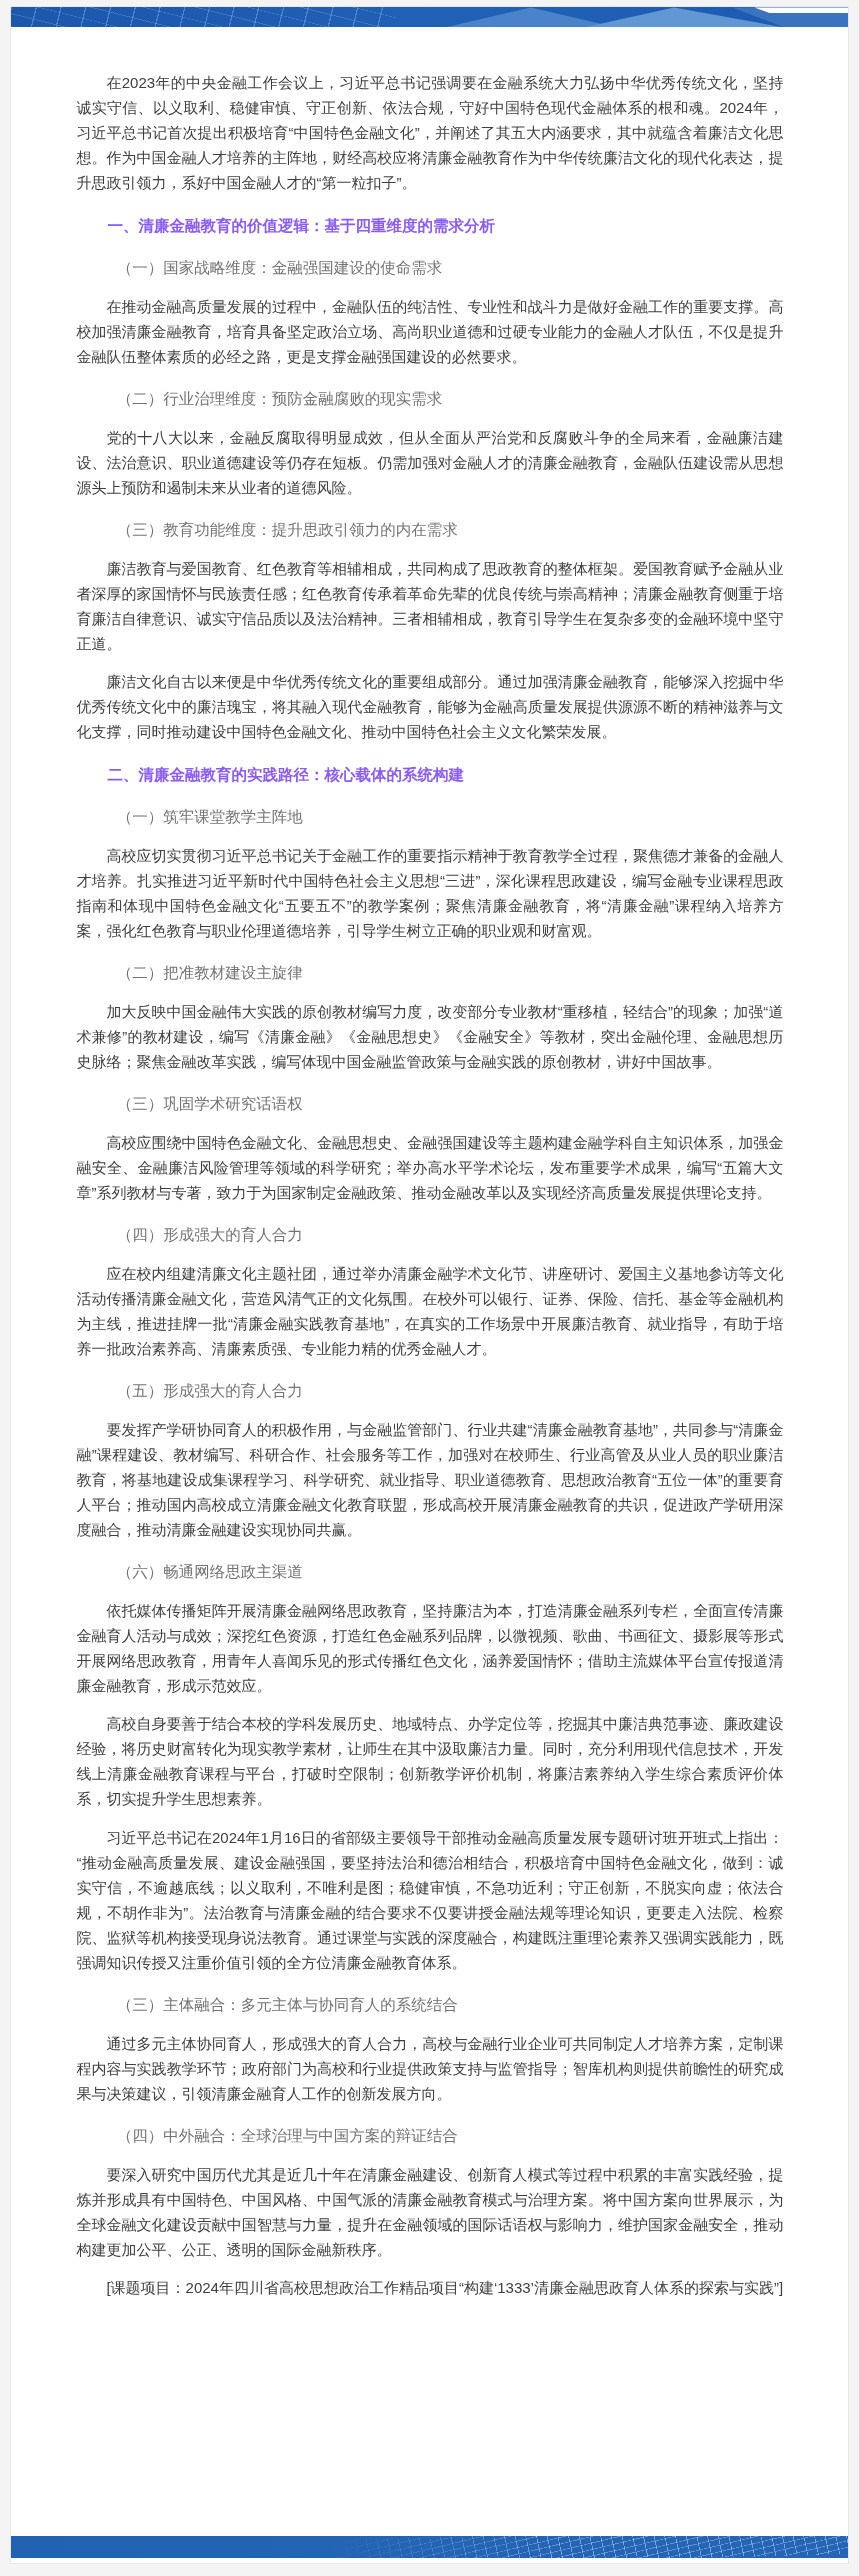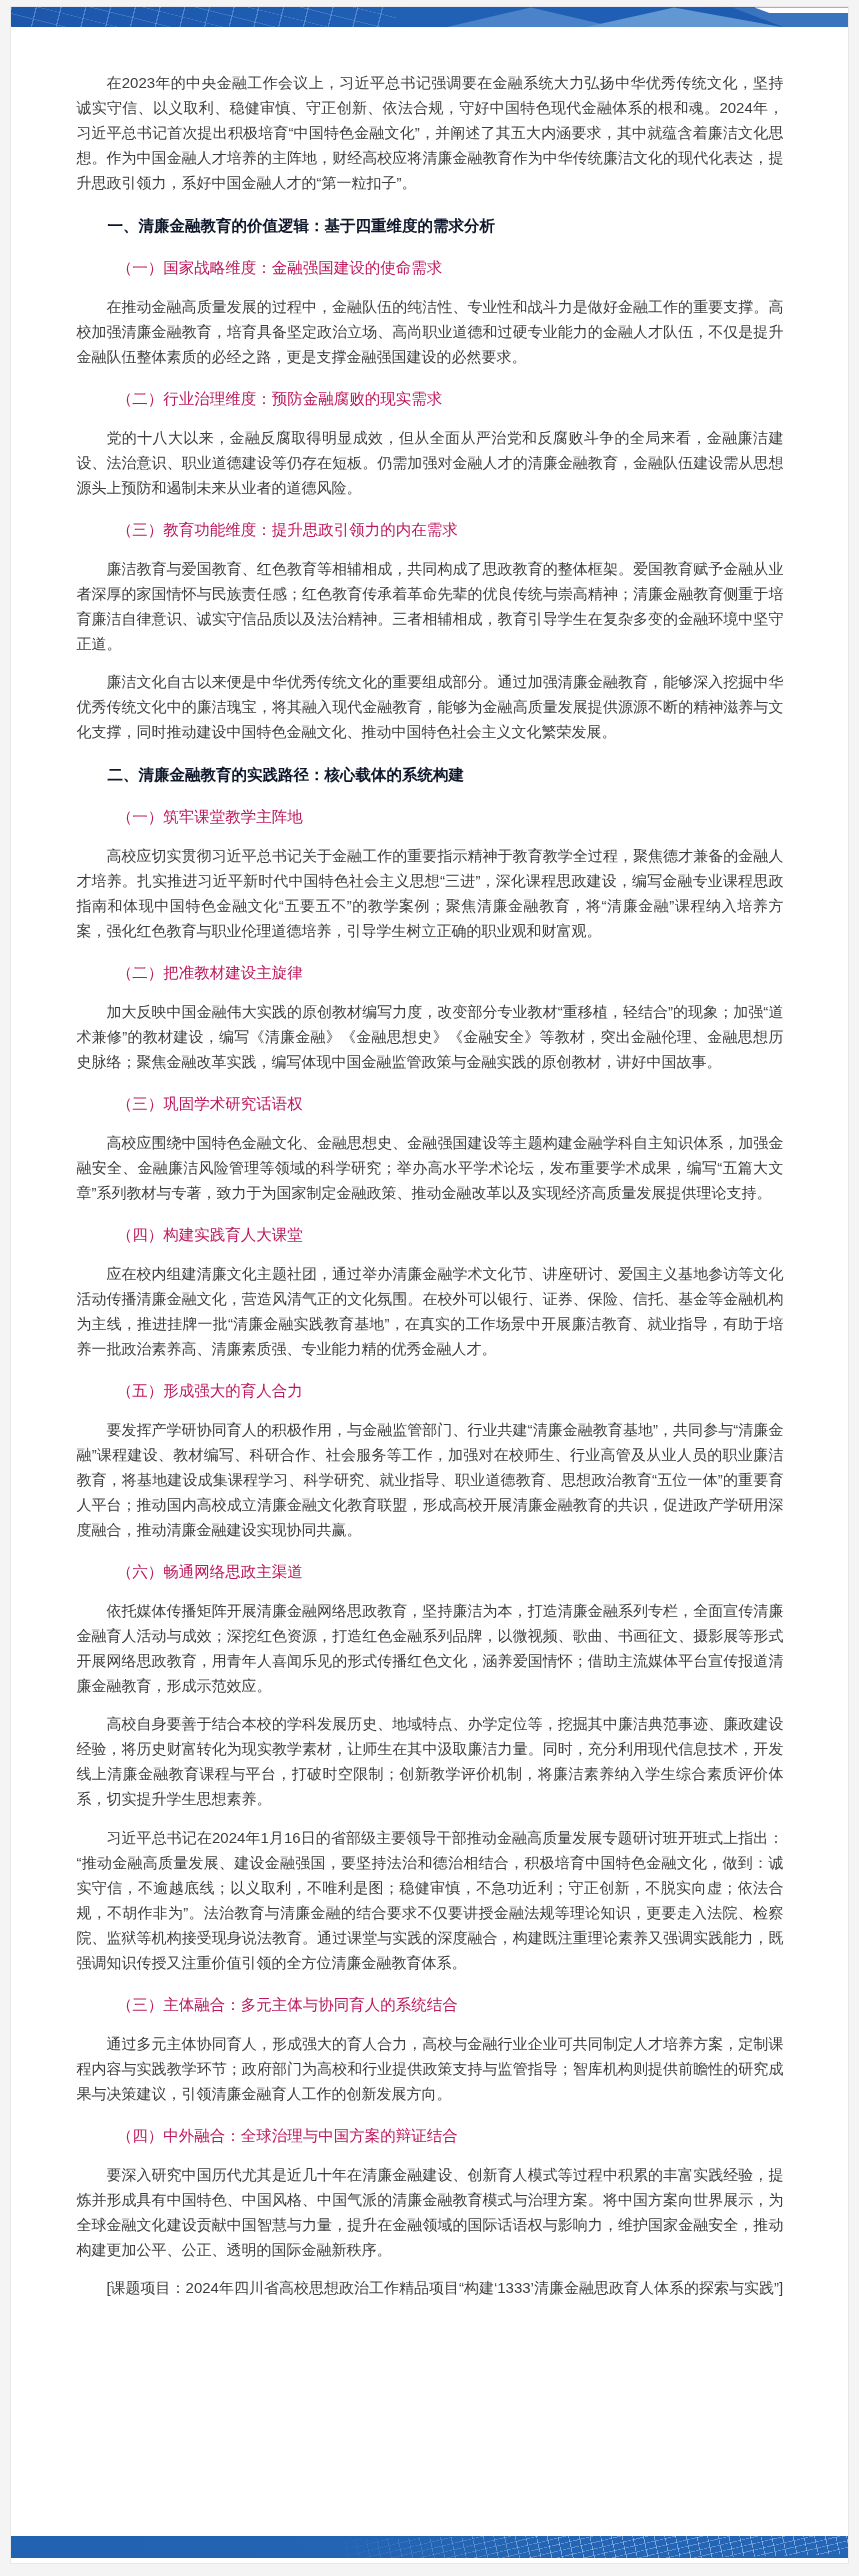--- a/index.html
+++ b/index.html
@@ -45,29 +45,29 @@
     font-size: 15px;
     line-height: 25px;
     text-align: justify;
   }
   .content p.body-para { margin: 0 0 13.5px; text-indent: 2em; }
   .content h2.section-heading {
     margin: 17.5px 0 13.5px;
     padding-left: 2em;
     font-size: 15.5px;
     font-weight: 600;
-    color: #0f172a;
+    color: #8b5cf6;
     line-height: 25px;
   }
   .content h3.subsection-heading {
     margin: 17.5px 0 13.5px;
     padding-left: 2.6em;
     font-size: 15.5px;
     font-weight: 400;
-    color: #be185d;
+    color: #737373;
     line-height: 25px;
   }
   
   .bottom-band {
     position: absolute;
     left: 0; right: 0; bottom: 5.6px;
     height: 21.5px;
     background: linear-gradient(90deg, #2163b2 0%, #2565b5 100%);
     overflow: hidden;
   }
@@ -115,21 +115,21 @@
 
     <h3 class="subsection-heading">（一）筑牢课堂教学主阵地</h3>
     <p class="body-para">高校应切实贯彻习近平总书记关于金融工作的重要指示精神于教育教学全过程，聚焦德才兼备的金融人才培养。扎实推进习近平新时代中国特色社会主义思想“三进”，深化课程思政建设，编写金融专业课程思政指南和体现中国特色金融文化“五要五不”的教学案例；聚焦清廉金融教育，将“清廉金融”课程纳入培养方案，强化红色教育与职业伦理道德培养，引导学生树立正确的职业观和财富观。</p>
 
     <h3 class="subsection-heading">（二）把准教材建设主旋律</h3>
     <p class="body-para">加大反映中国金融伟大实践的原创教材编写力度，改变部分专业教材“重移植，轻结合”的现象；加强“道术兼修”的教材建设，编写《清廉金融》《金融思想史》《金融安全》等教材，突出金融伦理、金融思想历史脉络；聚焦金融改革实践，编写体现中国金融监管政策与金融实践的原创教材，讲好中国故事。</p>
 
     <h3 class="subsection-heading">（三）巩固学术研究话语权</h3>
     <p class="body-para">高校应围绕中国特色金融文化、金融思想史、金融强国建设等主题构建金融学科自主知识体系，加强金融安全、金融廉洁风险管理等领域的科学研究；举办高水平学术论坛，发布重要学术成果，编写“五篇大文章”系列教材与专著，致力于为国家制定金融政策、推动金融改革以及实现经济高质量发展提供理论支持。</p>
 
-    <h3 class="subsection-heading">（四）构建实践育人大课堂</h3>
+    <h3 class="subsection-heading">（四）形成强大的育人合力</h3>
     <p class="body-para">应在校内组建清廉文化主题社团，通过举办清廉金融学术文化节、讲座研讨、爱国主义基地参访等文化活动传播清廉金融文化，营造风清气正的文化氛围。在校外可以银行、证券、保险、信托、基金等金融机构为主线，推进挂牌一批“清廉金融实践教育基地”，在真实的工作场景中开展廉洁教育、就业指导，有助于培养一批政治素养高、清廉素质强、专业能力精的优秀金融人才。</p>
 
     <h3 class="subsection-heading">（五）形成强大的育人合力</h3>
     <p class="body-para">要发挥产学研协同育人的积极作用，与金融监管部门、行业共建“清廉金融教育基地”，共同参与“清廉金融”课程建设、教材编写、科研合作、社会服务等工作，加强对在校师生、行业高管及从业人员的职业廉洁教育，将基地建设成集课程学习、科学研究、就业指导、职业道德教育、思想政治教育“五位一体”的重要育人平台；推动国内高校成立清廉金融文化教育联盟，形成高校开展清廉金融教育的共识，促进政产学研用深度融合，推动清廉金融建设实现协同共赢。</p>
 
     <h3 class="subsection-heading">（六）畅通网络思政主渠道</h3>
     <p class="body-para">依托媒体传播矩阵开展清廉金融网络思政教育，坚持廉洁为本，打造清廉金融系列专栏，全面宣传清廉金融育人活动与成效；深挖红色资源，打造红色金融系列品牌，以微视频、歌曲、书画征文、摄影展等形式开展网络思政教育，用青年人喜闻乐见的形式传播红色文化，涵养爱国情怀；借助主流媒体平台宣传报道清廉金融教育，形成示范效应。</p>
 
 
     <p class="body-para">高校自身要善于结合本校的学科发展历史、地域特点、办学定位等，挖掘其中廉洁典范事迹、廉政建设经验，将历史财富转化为现实教学素材，让师生在其中汲取廉洁力量。同时，充分利用现代信息技术，开发线上清廉金融教育课程与平台，打破时空限制；创新教学评价机制，将廉洁素养纳入学生综合素质评价体系，切实提升学生思想素养。</p>

